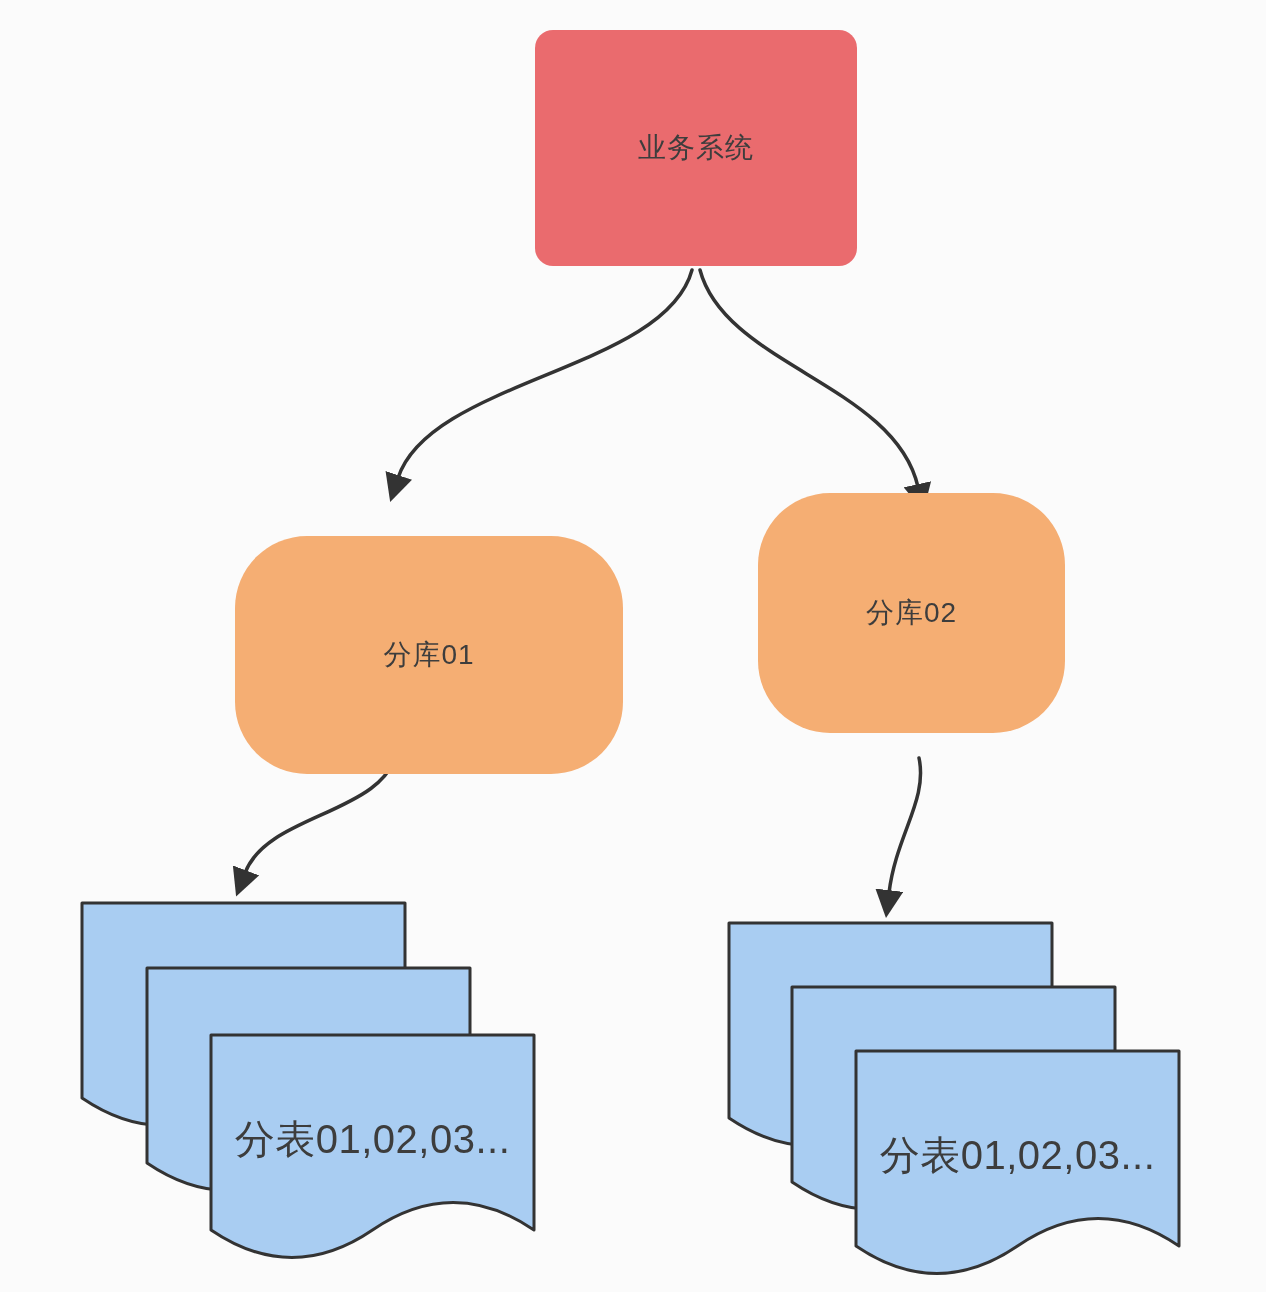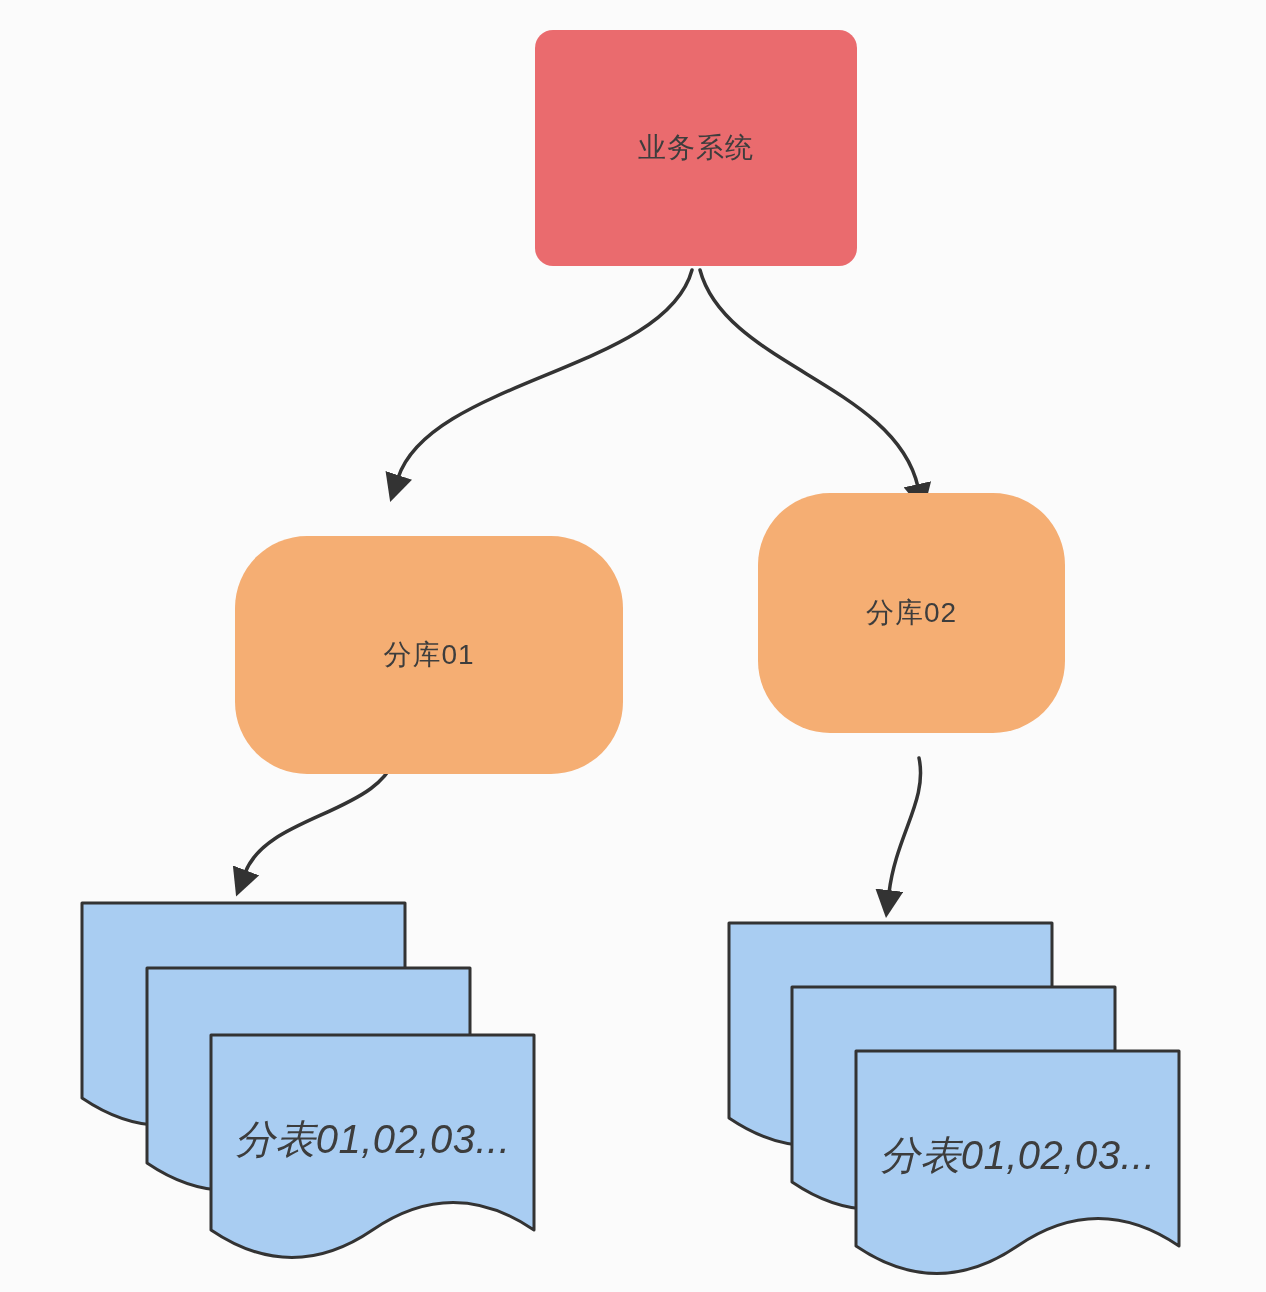--- a/index.html
+++ b/index.html
@@ -58,21 +58,20 @@
     width: 307px;
     height: 240px;
   }
   .doc-label {
     position: absolute;
     width: 323px;
     text-align: center;
     color: #3d3d3d;
     font-size: 40px;
     letter-spacing: 0.5px;
-    font-style: italic;
   }
   .doc-label.left {
     left: 211px;
     top: 1112px;
   }
   .doc-label.right {
     left: 856px;
     top: 1128px;
   }
   .edge {

